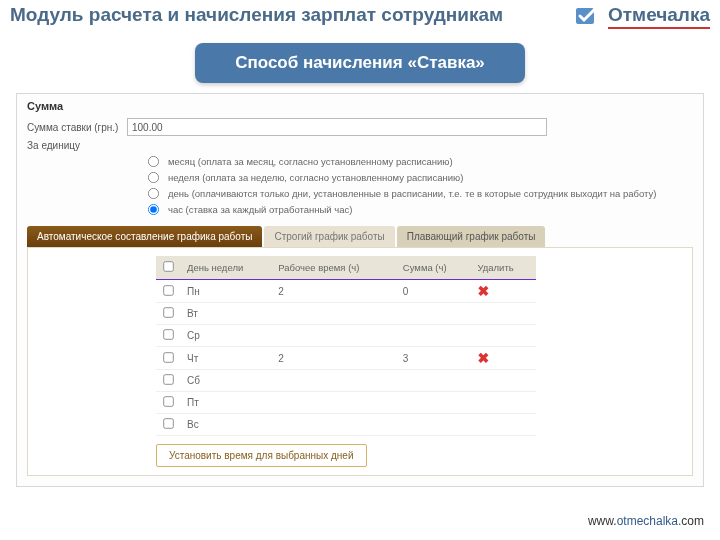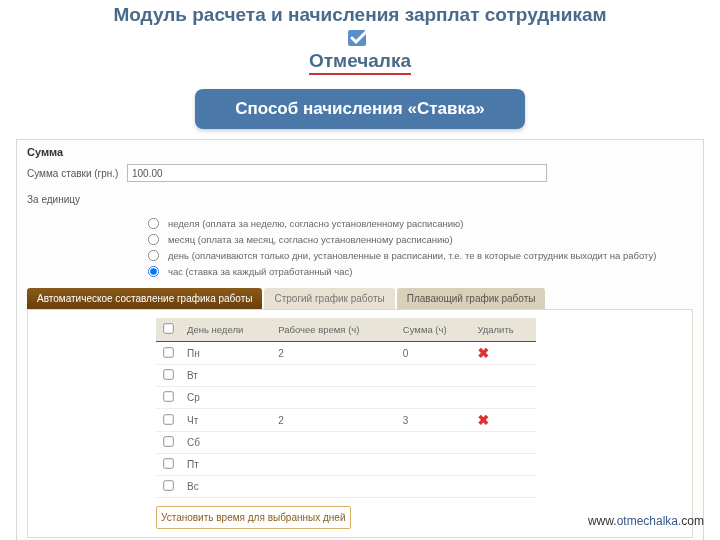--- a/index.html
+++ b/index.html
@@ -1,44 +1,44 @@
 <!DOCTYPE html>
 <html><head>
 <meta charset="utf-8">
 <style>
   * { box-sizing: border-box; margin: 0; padding: 0; }
   body { width: 720px; height: 540px; font-family: Arial, sans-serif; background: #fff; position: relative; overflow: hidden; }
-  .header { display: flex; align-items: center; padding: 4px 10px 8px 10px; flex-direction: column; }
+  .header { display: flex; align-items: flex-start; padding: 4px 10px 8px 10px; }
   .header-title { font-size: 19px; font-weight: bold; color: #4a6a8a; flex: 1; }
   .logo-check { width: 28px; height: 24px; margin: 0 6px; position: relative; }
   .logo-check svg { width: 100%; height: 100%; }
   .brand { font-size: 19px; font-weight: bold; color: #4a6a8a; border-bottom: 2px solid #c33; padding-bottom: 1px; }
   .subtitle-wrap { display: flex; justify-content: center; margin: 6px 0 10px 0; }
   .subtitle { background: #4a78a8; color: #fff; font-size: 17px; font-weight: bold; padding: 10px 40px; border-radius: 8px; box-shadow: 0 2px 4px rgba(0,0,0,0.2); }
   .panel { margin: 0 16px; border: 1px solid #d8d8d8; background: #fdfdfd; padding: 6px 10px 10px 10px; font-size: 10px; color: #444; filter: blur(0.25px); }
   .panel-title { font-weight: bold; font-size: 11px; margin-bottom: 6px; color: #333; }
-  .row { display: flex; align-items: center; margin-bottom: 12px; }
+  .row { display: flex; align-items: center; margin-bottom: 4px; }
   .row-label { width: 100px; font-size: 10px; color: #555; }
   .amount-input { width: 420px; height: 18px; border: 1px solid #bbb; font-size: 10px; padding: 0 4px; color: #555; }
   .radio-row { display: flex; align-items: center; margin: 3px 0 3px 120px; }
   .radio-row input { margin-right: 8px; transform: scale(0.85); }
   .radio-row span { font-size: 9.5px; color: #666; }
   .tab-bar { display: flex; margin-top: 10px; }
   .tab { padding: 5px 10px; font-size: 10px; border-radius: 3px 3px 0 0; margin-right: 2px; }
   .tab.dark { background: linear-gradient(#8a5a1a,#6a3e0c); color: #fff; }
   .tab.light { background: #e8e0d0; color: #777; }
   .tab.active { background: #d8d0b8; color: #555; }
   .sub-panel { border: 1px solid #e0d8c8; padding: 8px; background: #fff; margin-top: 0; }
   .sched-table { width: 380px; margin-left: 120px; border-collapse: collapse; font-size: 10px; }
   .sched-table th { background: #e8e4d8; padding: 4px 6px; text-align: left; font-weight: normal; color: #666; font-size: 9.5px; border-bottom: 1px solid #6d28d9; }
   .sched-table td { padding: 3px 6px; border-bottom: 1px solid #eee; color: #666; height: 20px; }
   .sched-table td:first-child, .sched-table th:first-child { width: 22px; text-align: center; }
   .sched-table input[type=checkbox] { transform: scale(0.8); }
   .del-x { color: #d33; font-weight: bold; font-size: 14px; cursor: pointer; }
-  .set-btn { display: inline-block; margin: 8px 0 0 120px; padding: 5px 4px; font-size: 10px; background: #fff; border: 1px solid #d8b068; color: #886020; border-radius: 2px; text-align: right; }
+  .set-btn { display: inline-block; margin: 8px 0 0 120px; padding: 5px 12px; font-size: 10px; background: #fff; border: 1px solid #d8b068; color: #886020; border-radius: 2px; text-align: right; }
   .footer { position: absolute; bottom: 12px; right: 16px; font-size: 12px; color: #333; }
   .footer .dom { color: #335a8a; }
 </style>
 </head>
 <body>
 
 <div class="header">
   <div class="header-title">Модуль расчета и начисления зарплат сотрудникам</div>
   <div class="logo-check">
     <svg viewBox="0 0 28 24">
@@ -59,25 +59,25 @@
   <div class="row">
     <div class="row-label">Сумма ставки (грн.)</div>
     <input class="amount-input" value="100.00" style="">
   </div>
 
   <div class="row" style="align-items:flex-start;">
     <div class="row-label">За единицу</div>
   </div>
   <div class="radio-row">
     <input type="radio" name="p" style="">
-      <span>неделя (оплата за неделю, согласно установленному расписанию)</span>
+      <span>месяц (оплата за месяц, согласно установленному расписанию)</span>
   </div>
   <div class="radio-row">
     <input type="radio" name="p" style="">
-      <span>месяц (оплата за месяц, согласно установленному расписанию)</span>
+      <span>неделя (оплата за неделю, согласно установленному расписанию)</span>
   </div>
   <div class="radio-row">
     <input type="radio" name="p" style="">
       <span>день (оплачиваются только дни, установленные в расписании, т.е. те в которые сотрудник выходит на работу)</span>
   </div>
   <div class="radio-row">
     <input type="radio" name="p" checked="" style="">
       <span>час (ставка за каждый отработанный час)</span>
   </div>
 

